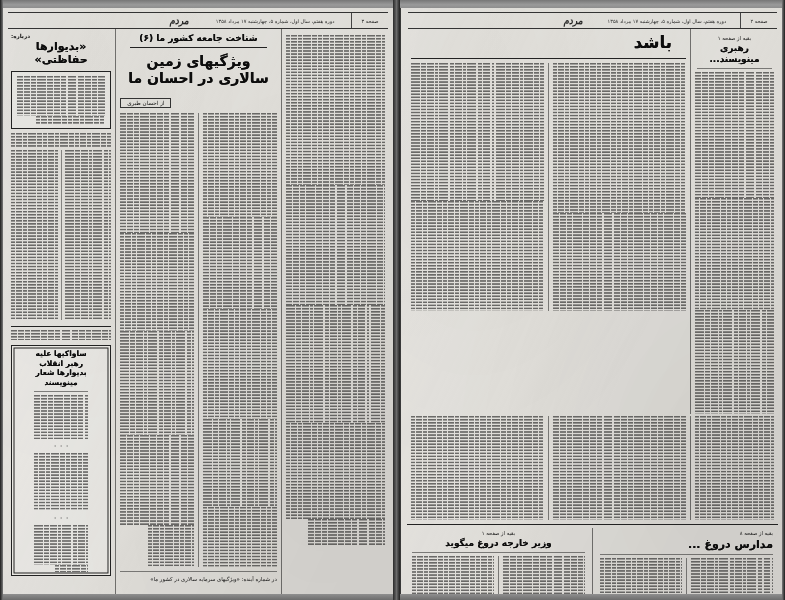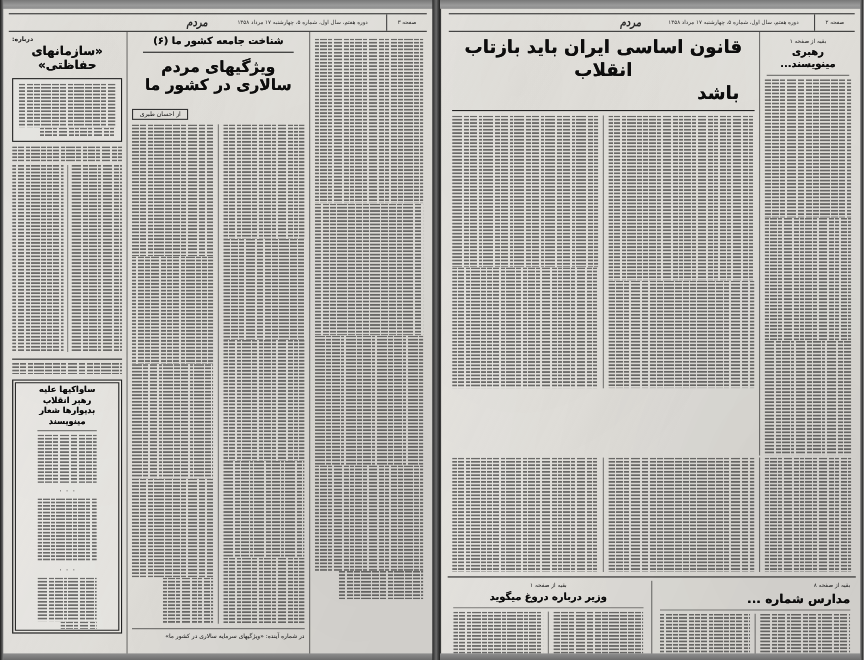--- a/index.html
+++ b/index.html
@@ -200,21 +200,21 @@
         <span class="txt d2" style="height:120px;"></span>
         <span class="txt d3" style="height:118px;"></span>
         <span class="txt" style="height:96px;"></span>
         <span class="txt d2 short2" style="height:26px;"></span>
       </div>
 
       <div class="col" style="width:167px;">
         <div style="height:4px;"></div>
         <div class="hl hl-m">شناخت جامعه کشور ما (۶)</div>
         <div class="rule thick" style="margin:3px 10px 5px 10px;"></div>
-        <div class="hl hl-xl">ویژگیهای مردم سالاری در کشور ما</div>
+        <div class="hl hl-xl">ویژگیهای زمین سالاری در احسان ما</div>
         <div class="byline-wrap">
           <span class="byline">از احسان طبری</span>
         </div>
 
         <div style="display:flex;gap:4px;">
           <div style="flex:1;">
             <span class="txt" style="height:104px;"></span>
             <span class="txt d2" style="height:92px;"></span>
             <span class="txt" style="height:110px;"></span>
             <span class="txt d3" style="height:88px;"></span>
@@ -230,21 +230,21 @@
           </div>
         </div>
 
         <div class="rule hair" style="margin:4px 0 3px 0;"></div>
         <div class="footnote">در شماره آینده: «ویژگیهای سرمایه سالاری در کشور ما»</div>
       </div>
 
       <div class="col" style="width:110px;">
         <div style="height:4px;"></div>
         <div class="kicker" style="text-align:left;font-size:5.6px;">درباره:</div>
-        <div class="hl hl-l" style="margin-top:1px;">«سازمانهای حفاظتی»</div>
+        <div class="hl hl-l" style="margin-top:1px;">«بدیوارها حفاظتی»</div>
 
         <div class="boxed" style="margin-top:4px;">
           <span class="txt d2" style="height:40px;"></span>
           <span class="txt short2" style="height:8px;"></span>
         </div>
 
         <span class="txt" style="height:14px;margin-top:3px;"></span>
 
         <div style="display:flex;gap:3px;margin-top:3px;">
           <div style="flex:1;">
@@ -296,21 +296,20 @@
           <div class="contfrom">بقیه از صفحه ۱</div>
           <div class="hl hl-m">رهبری مینویسند...</div>
           <div class="rule hair" style="margin:3px 2px;"></div>
           <span class="txt d2" style="height:126px;"></span>
           <span class="txt" style="height:112px;"></span>
           <span class="txt d3" style="height:104px;"></span>
         </div>
 
         <div style="flex:1;padding:0 4px;box-sizing:border-box;">
           <div style="height:3px;"></div>
-          <div class="hl hl-xxl">قانون اساسی ایران باید بازتاب انقلاب</div>
           <div class="hl hl-xxl" style="text-align:right;padding-right:14px;">باشد</div>
           <div class="rule" style="margin:5px 0 4px 0;"></div>
 
           <div style="display:flex;gap:4px;">
             <div style="flex:1;">
               <span class="txt" style="height:150px;"></span>
               <span class="txt d2" style="height:98px;"></span>
             </div>
             <div style="width:1px;background:rgba(20,20,20,.5);"></div>
             <div style="flex:1;">
@@ -338,40 +337,40 @@
           </div>
         </div>
       </div>
 
       <div class="rule" style="margin:4px 0 3px 0;"></div>
 
       <div style="display:flex;gap:0;">
 
         <div style="flex:1;padding:0 5px;box-sizing:border-box;">
           <div class="contfrom" style="text-align:right;">بقیه از صفحه ۸</div>
-          <div class="hl hl-l" style="text-align:right;">مدارس شماره ...</div>
+          <div class="hl hl-l" style="text-align:right;">مدارس دروغ ...</div>
           <div class="rule hair" style="margin:3px 0;"></div>
           <div style="display:flex;gap:4px;">
             <div style="flex:1;">
               <span class="txt d3" style="height:62px;"></span>
 
             </div>
             <div style="width:1px;background:rgba(20,20,20,.5);"></div>
             <div style="flex:1;">
               <span class="txt" style="height:96px;"></span>
 
             </div>
           </div>
         </div>
 
         <div style="width:1px;background:rgba(20,20,20,.55);margin:0 2px;"></div>
 
         <div style="flex:1;padding:0 5px;box-sizing:border-box;">
           <div class="contfrom">بقیه از صفحه ۱</div>
-          <div class="hl hl-m">وزیر درباره دروغ میگوید</div>
+          <div class="hl hl-m">وزیر خارجه دروغ میگوید</div>
           <div class="rule hair" style="margin:3px 0;"></div>
           <div style="display:flex;gap:4px;">
             <div style="flex:1;">
               <span class="txt d2" style="height:74px;"></span>
 
             </div>
             <div style="width:1px;background:rgba(20,20,20,.5);"></div>
             <div style="flex:1;">
               <span class="txt" style="height:80px;"></span>
 

